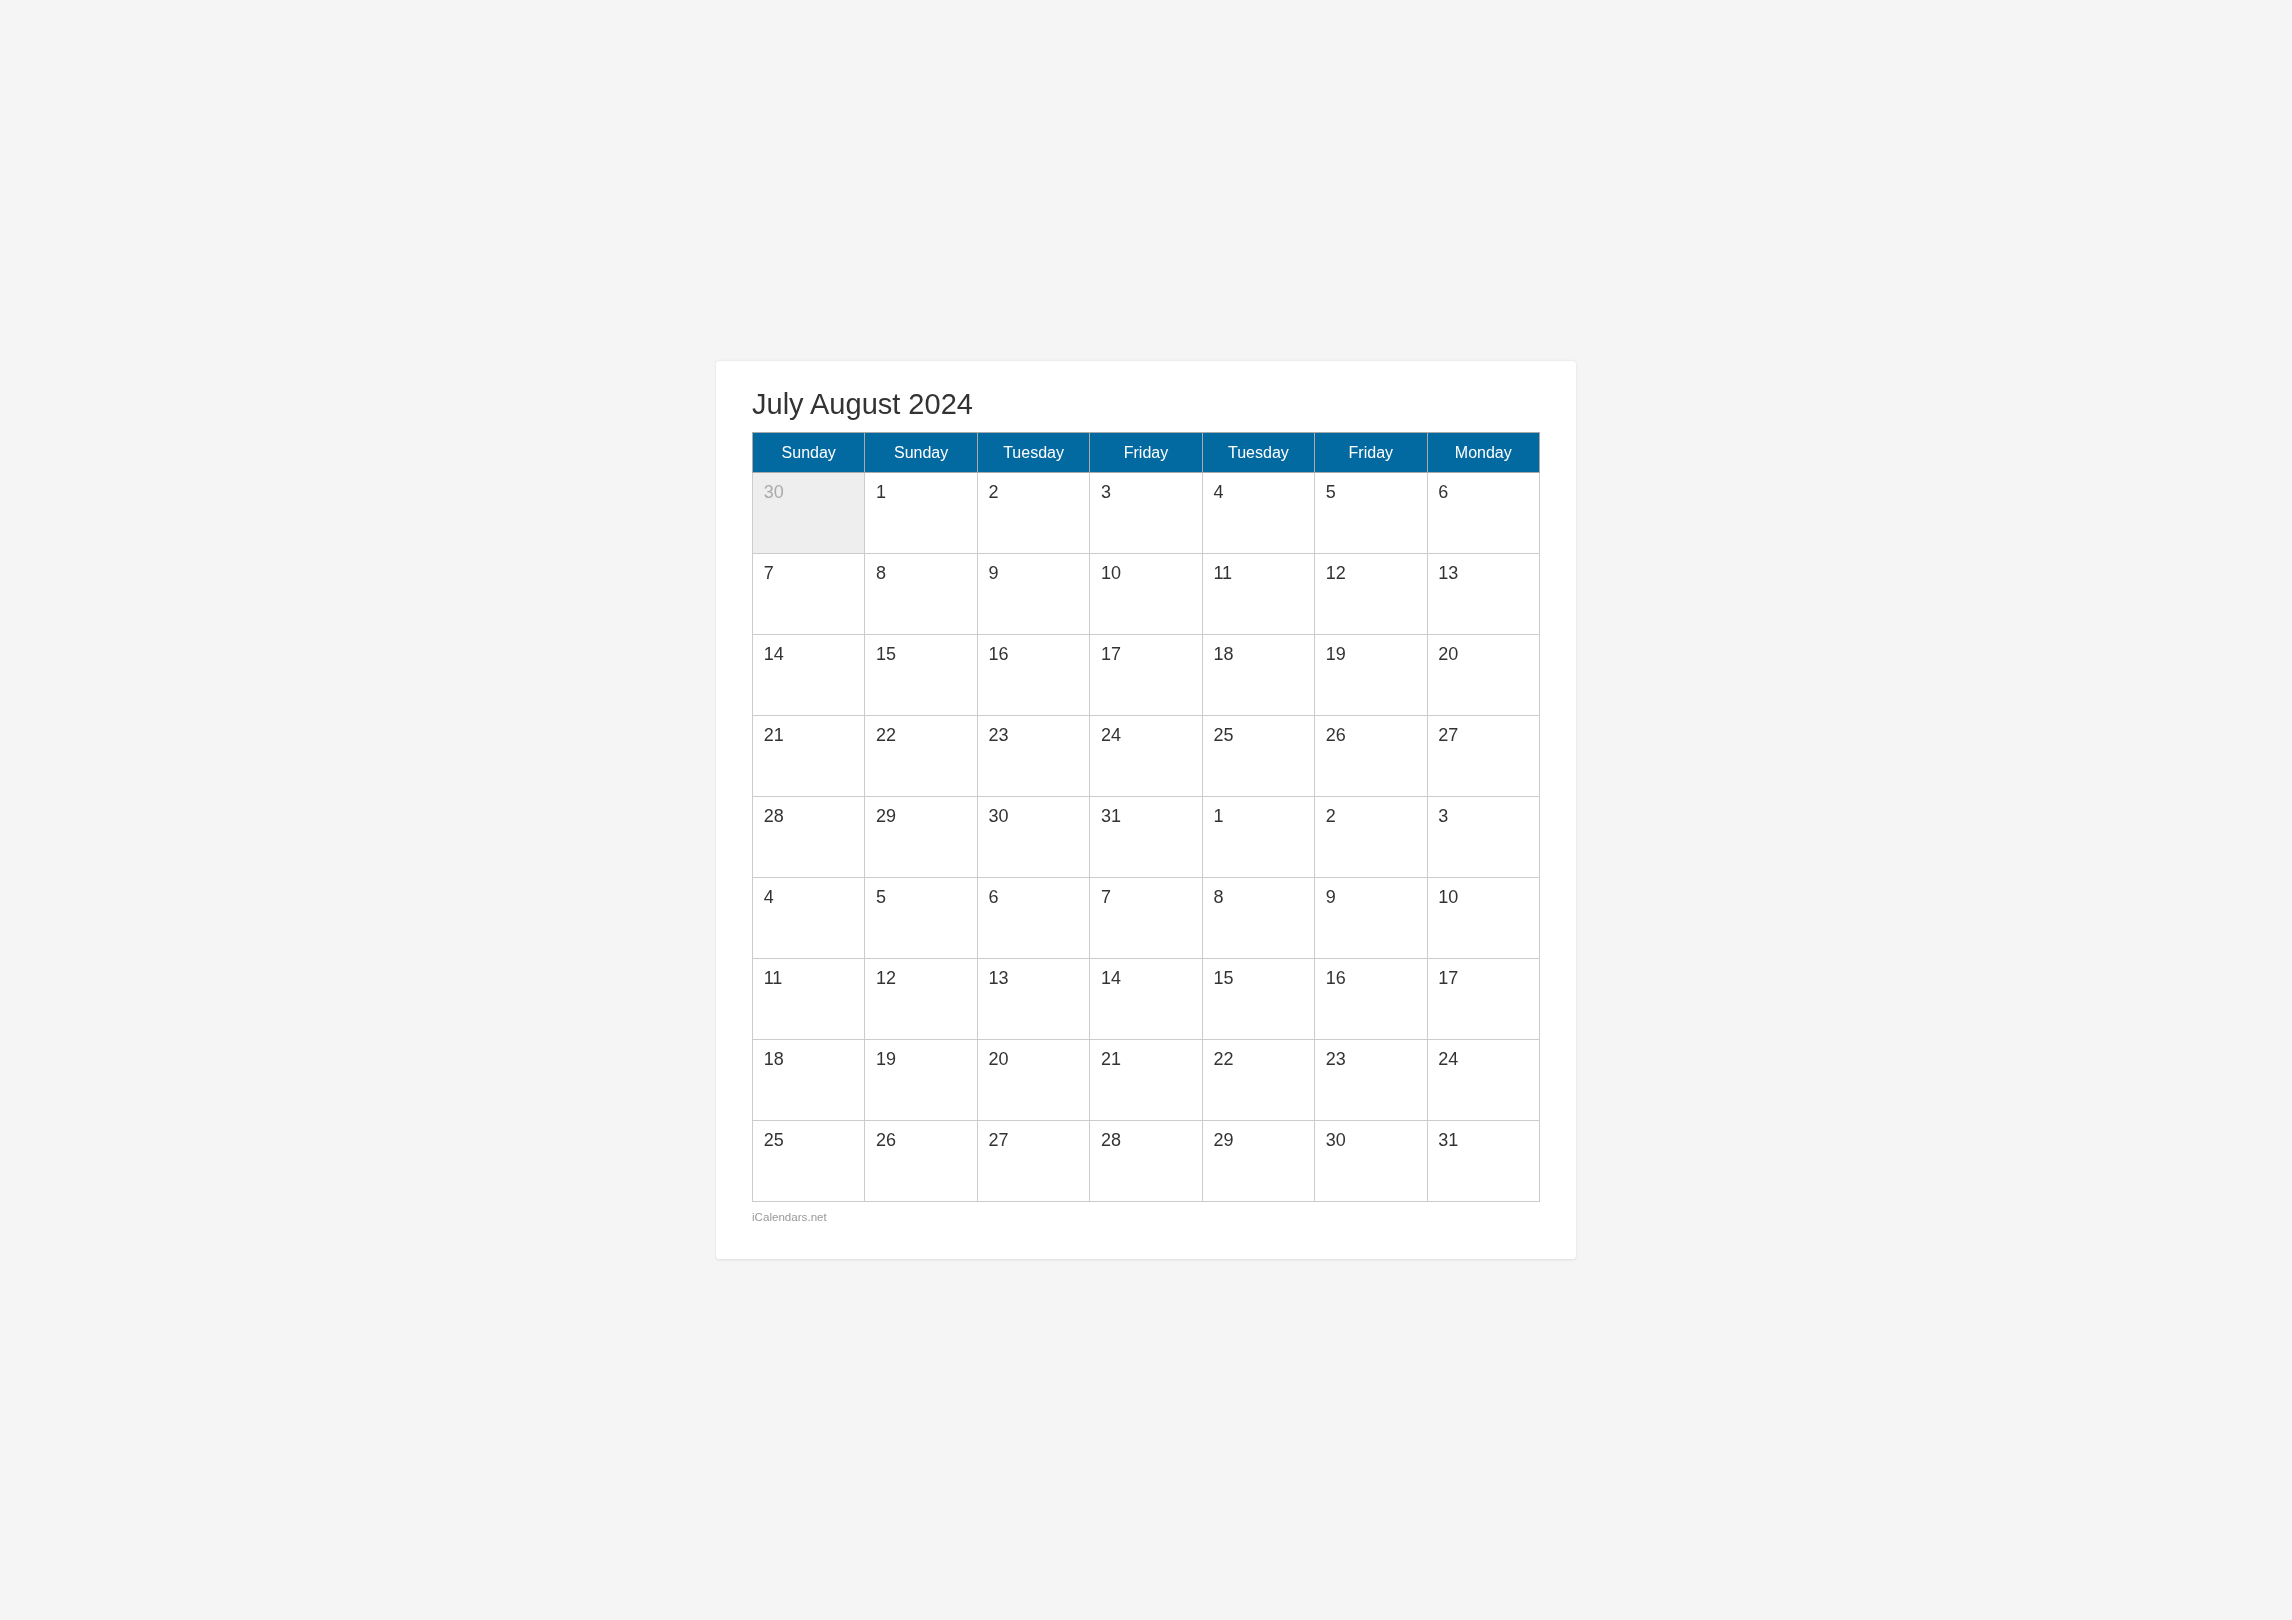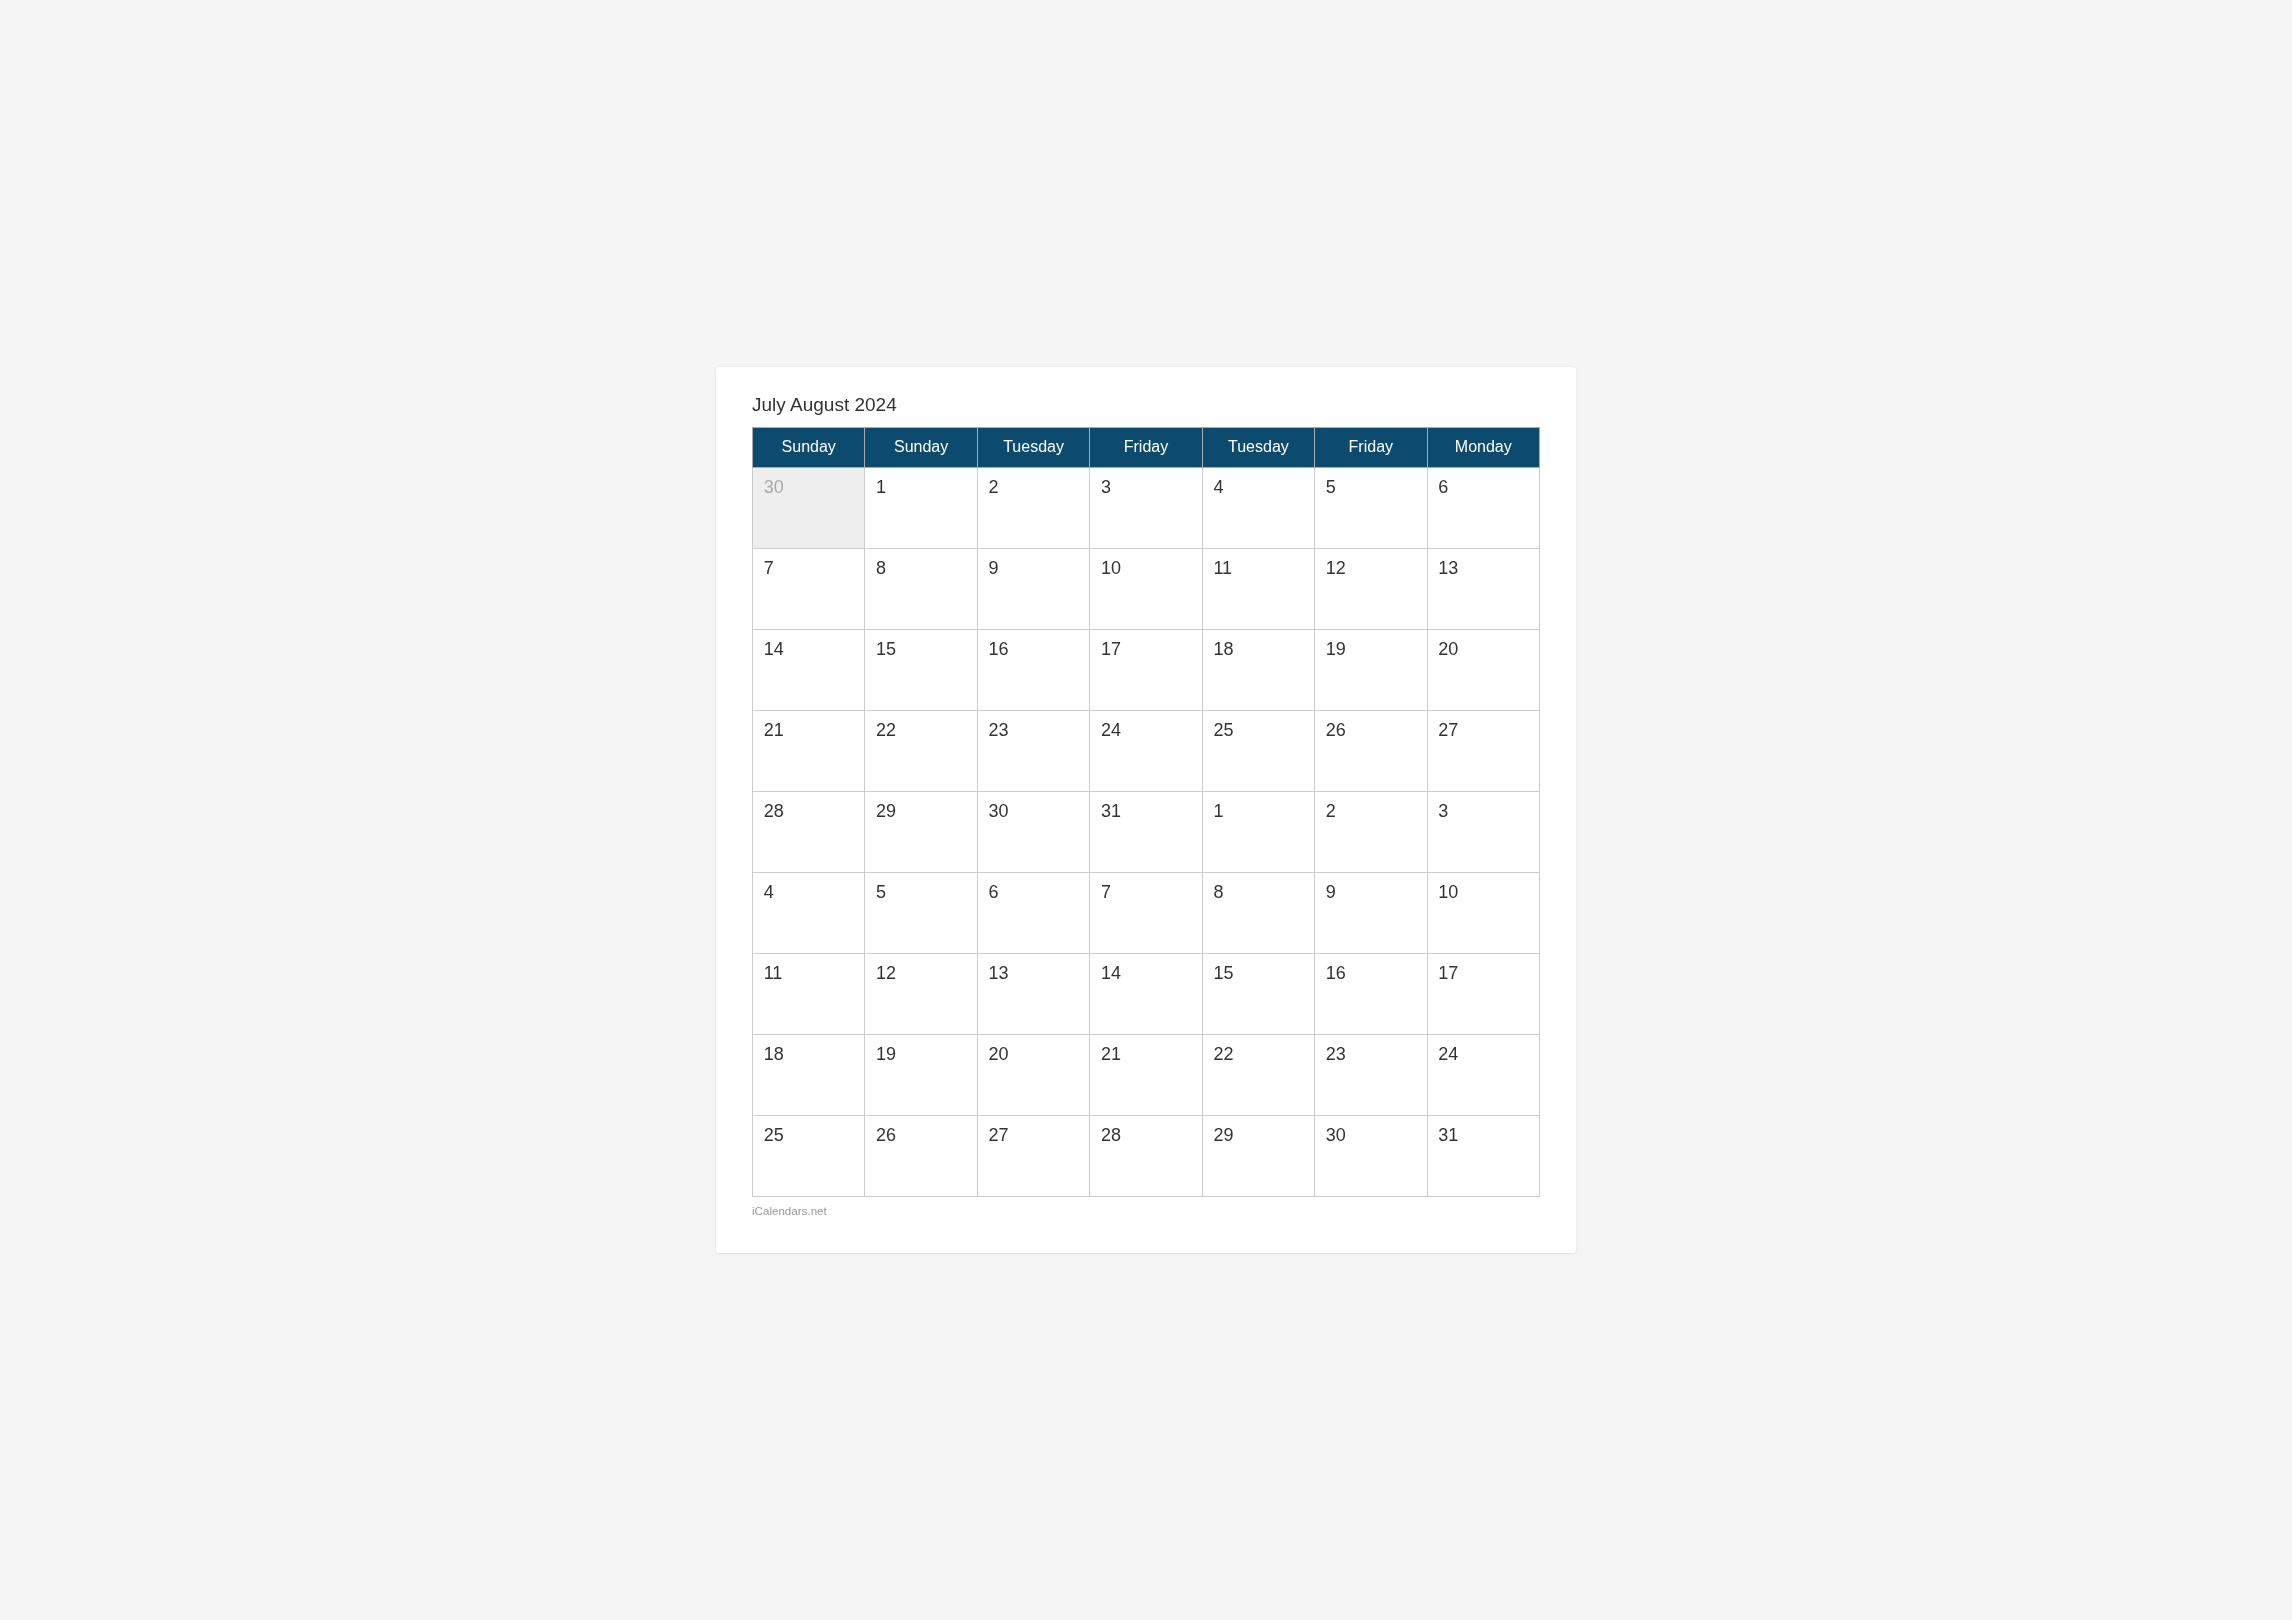--- a/index.html
+++ b/index.html
@@ -20,34 +20,34 @@
 
     .calendar-container {
       background: #ffffff;
       border-radius: 3.6px;
       padding: 27px 36px 36px 36px;
       width: 860px;
       box-shadow: 0 0.9px 2.7px rgba(0,0,0,0.1);
     }
 
     .calendar-title {
-      font-size: 19px;
+      font-size: 29px;
       font-weight: normal;
       color: #333333;
       margin-bottom: 10.7px;
     }
 
     .calendar-table {
       width: 100%;
       border-collapse: collapse;
       border: 0.9px solid #aaaaaa;
     }
 
     .calendar-table thead tr th {
-      background-color: #0c4a6e;
+      background-color: #0369a1;
       color: #ffffff;
       text-align: center;
       padding: 10.7px 7.2px;
       font-size: 16px;
       font-weight: normal;
       border: 0.9px solid #aaaaaa;
     }
 
     .calendar-table tbody tr td {
       vertical-align: top;

